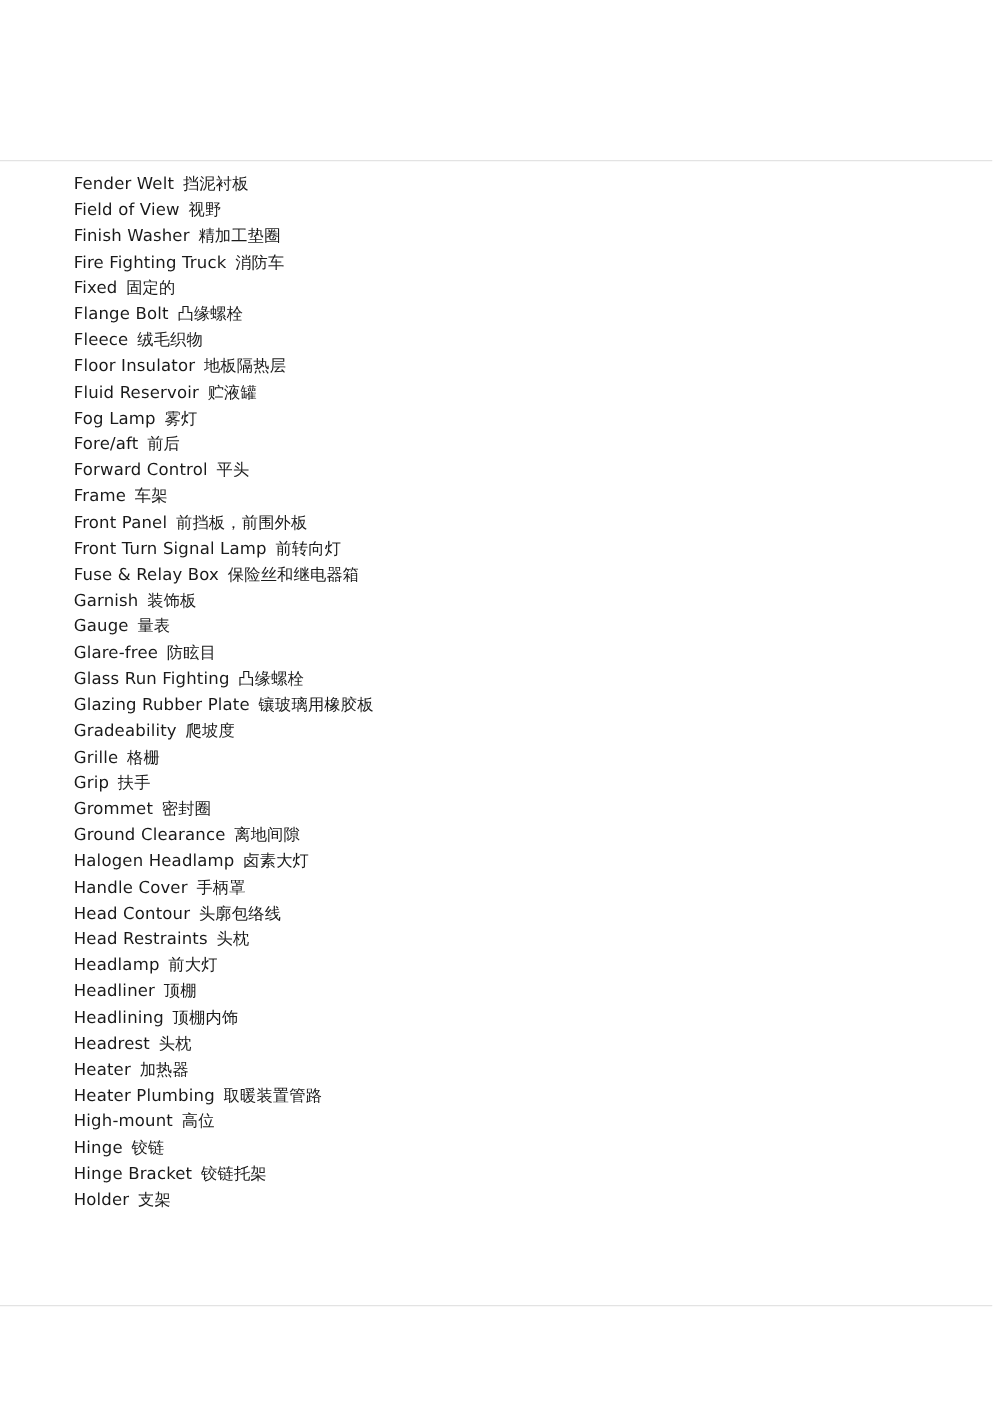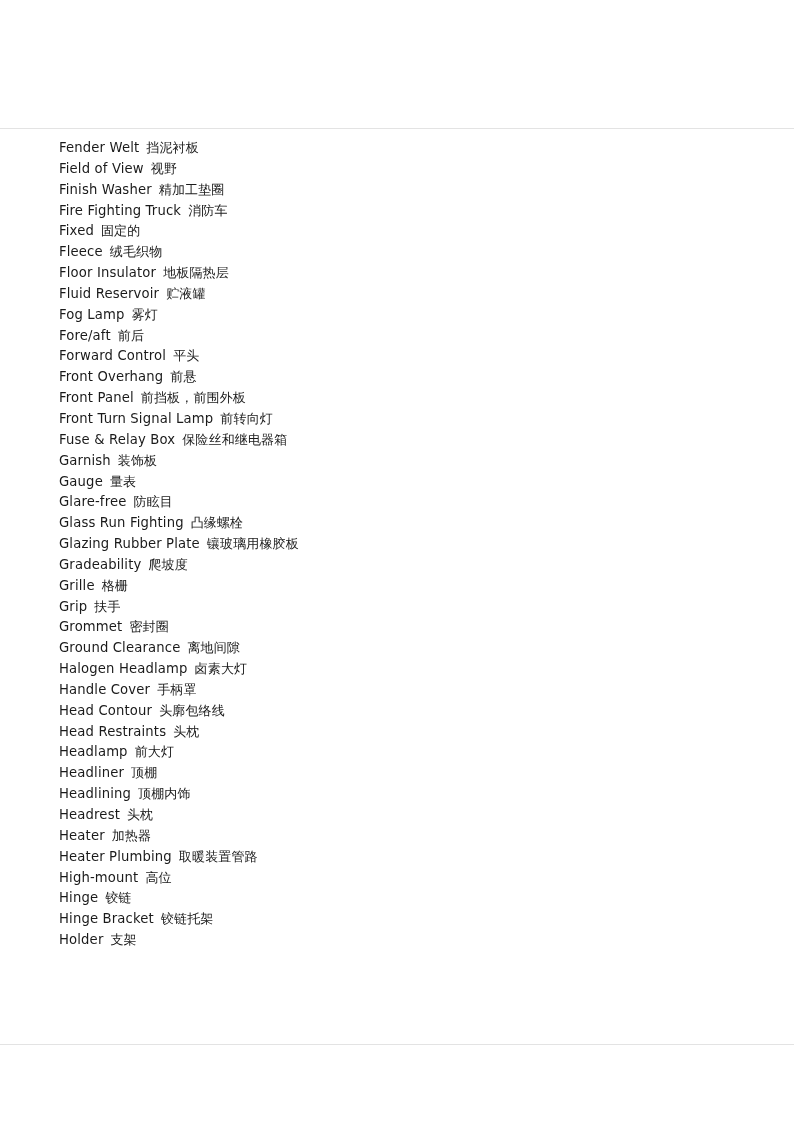--- a/index.html
+++ b/index.html
@@ -88,27 +88,28 @@
 
   <hr class="rule">
 
   <div class="content">
     <ul class="glossary-list" id="glossary-list">
     <li class="glossary-entry"><span class="term-en">Fender Welt</span><span class="term-gap"></span><span class="term-zh">挡泥衬板</span></li>
         <li class="glossary-entry"><span class="term-en">Field of View</span><span class="term-gap"></span><span class="term-zh">视野</span></li>
         <li class="glossary-entry"><span class="term-en">Finish Washer</span><span class="term-gap"></span><span class="term-zh">精加工垫圈</span></li>
         <li class="glossary-entry"><span class="term-en">Fire Fighting Truck</span><span class="term-gap"></span><span class="term-zh">消防车</span></li>
         <li class="glossary-entry"><span class="term-en">Fixed</span><span class="term-gap"></span><span class="term-zh">固定的</span></li>
+        <li class="glossary-entry"><span class="term-en">Flange Bolt</span><span class="term-gap"></span><span class="term-zh">凸缘螺栓</span></li>
         <li class="glossary-entry"><span class="term-en">Fleece</span><span class="term-gap"></span><span class="term-zh">绒毛织物</span></li>
         <li class="glossary-entry"><span class="term-en">Floor Insulator</span><span class="term-gap"></span><span class="term-zh">地板隔热层</span></li>
         <li class="glossary-entry"><span class="term-en">Fluid Reservoir</span><span class="term-gap"></span><span class="term-zh">贮液罐</span></li>
         <li class="glossary-entry"><span class="term-en">Fog Lamp</span><span class="term-gap"></span><span class="term-zh">雾灯</span></li>
         <li class="glossary-entry"><span class="term-en">Fore/aft</span><span class="term-gap"></span><span class="term-zh">前后</span></li>
         <li class="glossary-entry"><span class="term-en">Forward Control</span><span class="term-gap"></span><span class="term-zh">平头</span></li>
-        <li class="glossary-entry"><span class="term-en">Front Overhang</span><span class="term-gap"></span><span class="term-zh">前悬</span></li>
+        <li class="glossary-entry"><span class="term-en">Frame</span><span class="term-gap"></span><span class="term-zh">车架</span></li>
         <li class="glossary-entry"><span class="term-en">Front Panel</span><span class="term-gap"></span><span class="term-zh">前挡板，前围外板</span></li>
         <li class="glossary-entry"><span class="term-en">Front Turn Signal Lamp</span><span class="term-gap"></span><span class="term-zh">前转向灯</span></li>
         <li class="glossary-entry"><span class="term-en">Fuse &amp; Relay Box</span><span class="term-gap"></span><span class="term-zh">保险丝和继电器箱</span></li>
         <li class="glossary-entry"><span class="term-en">Garnish</span><span class="term-gap"></span><span class="term-zh">装饰板</span></li>
         <li class="glossary-entry"><span class="term-en">Gauge</span><span class="term-gap"></span><span class="term-zh">量表</span></li>
         <li class="glossary-entry"><span class="term-en">Glare-free</span><span class="term-gap"></span><span class="term-zh">防眩目</span></li>
         <li class="glossary-entry"><span class="term-en">Glass Run Fighting</span><span class="term-gap"></span><span class="term-zh">凸缘螺栓</span></li>
         <li class="glossary-entry"><span class="term-en">Glazing Rubber Plate</span><span class="term-gap"></span><span class="term-zh">镶玻璃用橡胶板</span></li>
         <li class="glossary-entry"><span class="term-en">Gradeability</span><span class="term-gap"></span><span class="term-zh">爬坡度</span></li>
         <li class="glossary-entry"><span class="term-en">Grille</span><span class="term-gap"></span><span class="term-zh">格栅</span></li>

